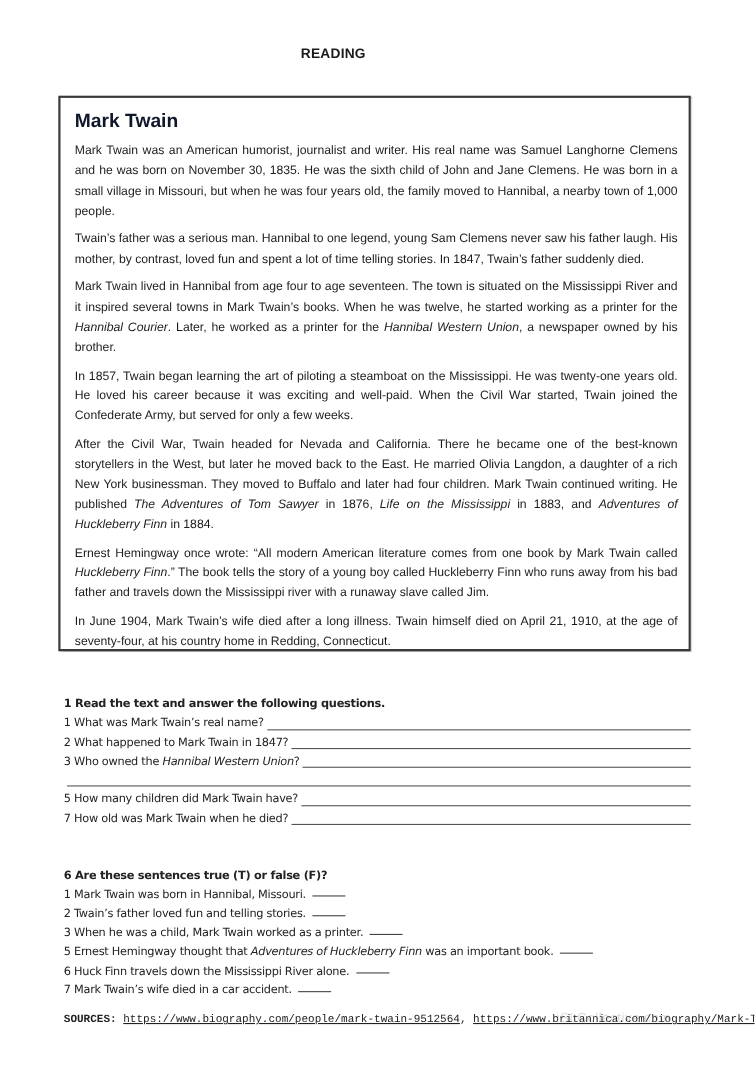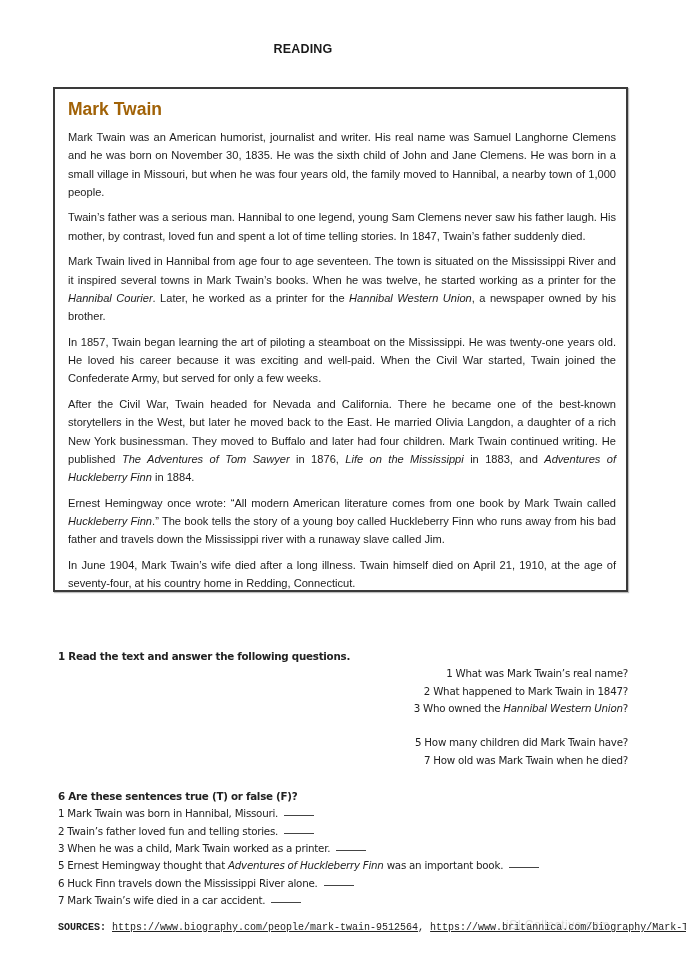--- a/index.html
+++ b/index.html
@@ -7,37 +7,37 @@
   .page-title {
     position: absolute; top: 42px; left: 0; width: 606px; text-align: center;
     font-family: "Liberation Sans", sans-serif; font-weight: bold; font-size: 12.5px; letter-spacing: 0.2px;
   }
   .reading-box {
     position: absolute; left: 53px; top: 87px; width: 571px; height: 501px;
     border: 2px solid #3a3a3a; box-shadow: 1px 1px 1px #bdbdbd;
   }
   .box-title {
     position: absolute; left: 13px; top: 10px;
-    font-family: "Liberation Sans", sans-serif; font-weight: bold; font-size: 17.5px; color: #a16207;
+    font-family: "Liberation Sans", sans-serif; font-weight: bold; font-size: 17.5px; color: #0f172a;
   }
   .text-body {
     position: absolute; left: 13px; top: 39px; width: 548px;
     font-family: "Liberation Sans", sans-serif; font-size: 11.1px; line-height: 18.3px; color: #1c1c1c;
   }
   .para { margin: 0 0 7.3px 0; text-align: justify; }
   .para i { font-style: italic; }
 
   .exercise {
     position: absolute; left: 58px; width: 570px;
     font-family: "DejaVu Sans", sans-serif; font-size: 10.3px; color: #222;
   }
-  .ex1 { top: 632px; margin-top: 16px; }
+  .ex1 { top: 632px; }
   .ex2 { top: 788px; }
   .ex-heading { font-weight: bold; height: 17.3px; line-height: 17.3px; letter-spacing: -0.25px; }
-  .q-row { display: flex; align-items: flex-end; height: 17.3px; line-height: 17.3px; letter-spacing: -0.25px; white-space: nowrap; flex-direction: column; }
+  .q-row { display: flex; align-items: flex-end; height: 17.3px; line-height: 17.3px; letter-spacing: -0.25px; white-space: nowrap; }
   .q-text { flex: 0 0 auto; }
   .q-text i { font-style: italic; }
   .answer-line { flex: 1 1 auto; border-bottom: 1.3px solid #555; margin-left: 3px; margin-bottom: 3px; height: 1px; }
   .tf-row { height: 17.4px; line-height: 17.4px; letter-spacing: -0.25px; white-space: nowrap; }
   .tf-row i { font-style: italic; }
   .tf-blank { display: inline-block; width: 30px; border-bottom: 1.3px solid #444; margin-left: 3px; height: 1px; vertical-align: 1px; }
 
   .sources {
     position: absolute; left: 58px; top: 922px; white-space: nowrap;
     font-family: Liberation Mono, monospace; font-size: 10px; color: #222;

